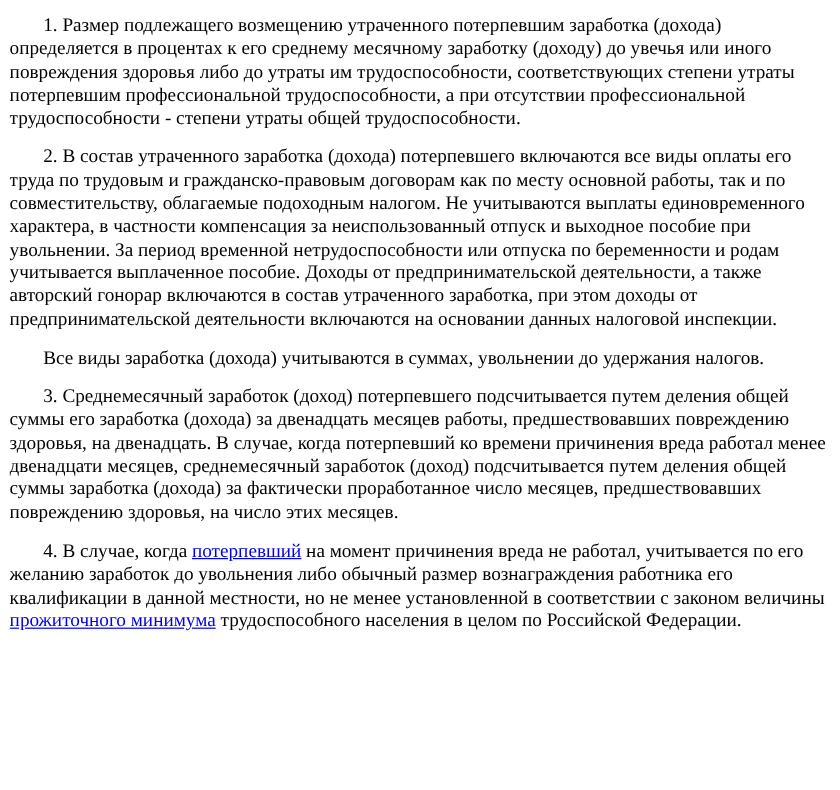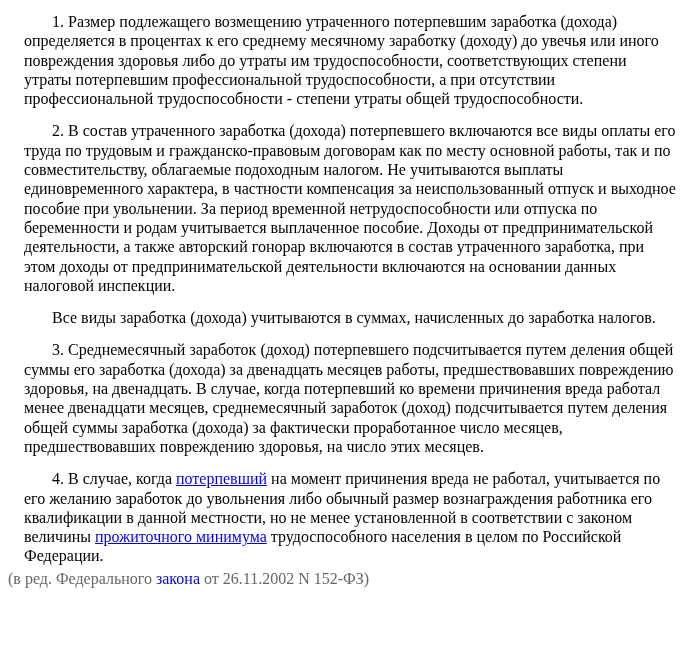--- a/index.html
+++ b/index.html
@@ -8,21 +8,21 @@
   body {
     margin: 8px;
     width: 684px;
     font-family: "Liberation Serif", "DejaVu Serif", serif;
     font-size: 16px;
     line-height: 19.3px;
     color: #000000;
     text-align: left;
   }
   #doc-body p.para {
-    margin: 13px 16px;
+    margin: 13px 0;
     text-indent: 28px;
   }
   #doc-body p.para:first-child {
     margin-top: 4px;
   }
   #doc-body p.note {
     margin: -10px 0 0 0; 
     text-indent: 0;
     color: #666666;
   }
@@ -34,17 +34,16 @@
   a.doc-link.no-underline {
     text-decoration: none;
   }
 </style>
 </head>
 <body>
 
 <div id="doc-body">
     <p class="para">1. Размер подлежащего возмещению утраченного потерпевшим заработка (дохода) определяется в процентах к его среднему месячному заработку (доходу) до увечья или иного повреждения здоровья либо до утраты им трудоспособности, соответствующих степени утраты потерпевшим профессиональной трудоспособности, а при отсутствии профессиональной трудоспособности - степени утраты общей трудоспособности.</p>
     <p class="para">2. В состав утраченного заработка (дохода) потерпевшего включаются все виды оплаты его труда по трудовым и гражданско-правовым договорам как по месту основной работы, так и по совместительству, облагаемые подоходным налогом. Не учитываются выплаты единовременного характера, в частности компенсация за неиспользованный отпуск и выходное пособие при увольнении. За период временной нетрудоспособности или отпуска по беременности и родам учитывается выплаченное пособие. Доходы от предпринимательской деятельности, а также авторский гонорар включаются в состав утраченного заработка, при этом доходы от предпринимательской деятельности включаются на основании данных налоговой инспекции.</p>
-    <p class="para">Все виды заработка (дохода) учитываются в суммах, начисленных до заработка налогов.</p>
+    <p class="para">Все виды заработка (дохода) учитываются в суммах, увольнении до удержания налогов.</p>
     <p class="para">3. Среднемесячный заработок (доход) потерпевшего подсчитывается путем деления общей суммы его заработка (дохода) за двенадцать месяцев работы, предшествовавших повреждению здоровья, на двенадцать. В случае, когда потерпевший ко времени причинения вреда работал менее двенадцати месяцев, среднемесячный заработок (доход) подсчитывается путем деления общей суммы заработка (дохода) за фактически проработанное число месяцев, предшествовавших повреждению здоровья, на число этих месяцев.</p>
     <p class="para">4. В случае, когда <a href="#" class="doc-link">потерпевший</a> на момент причинения вреда не работал, учитывается по его желанию заработок до увольнения либо обычный размер вознаграждения работника его квалификации в данной местности, но не менее установленной в соответствии с законом величины <a href="#" class="doc-link">прожиточного минимума</a> трудоспособного населения в целом по Российской Федерации.</p>
-    <p class="note">(в ред. Федерального <a href="#" class="doc-link no-underline">закона</a> от 26.11.2002 N 152-ФЗ)</p>
   </div>
 
 </body></html>

